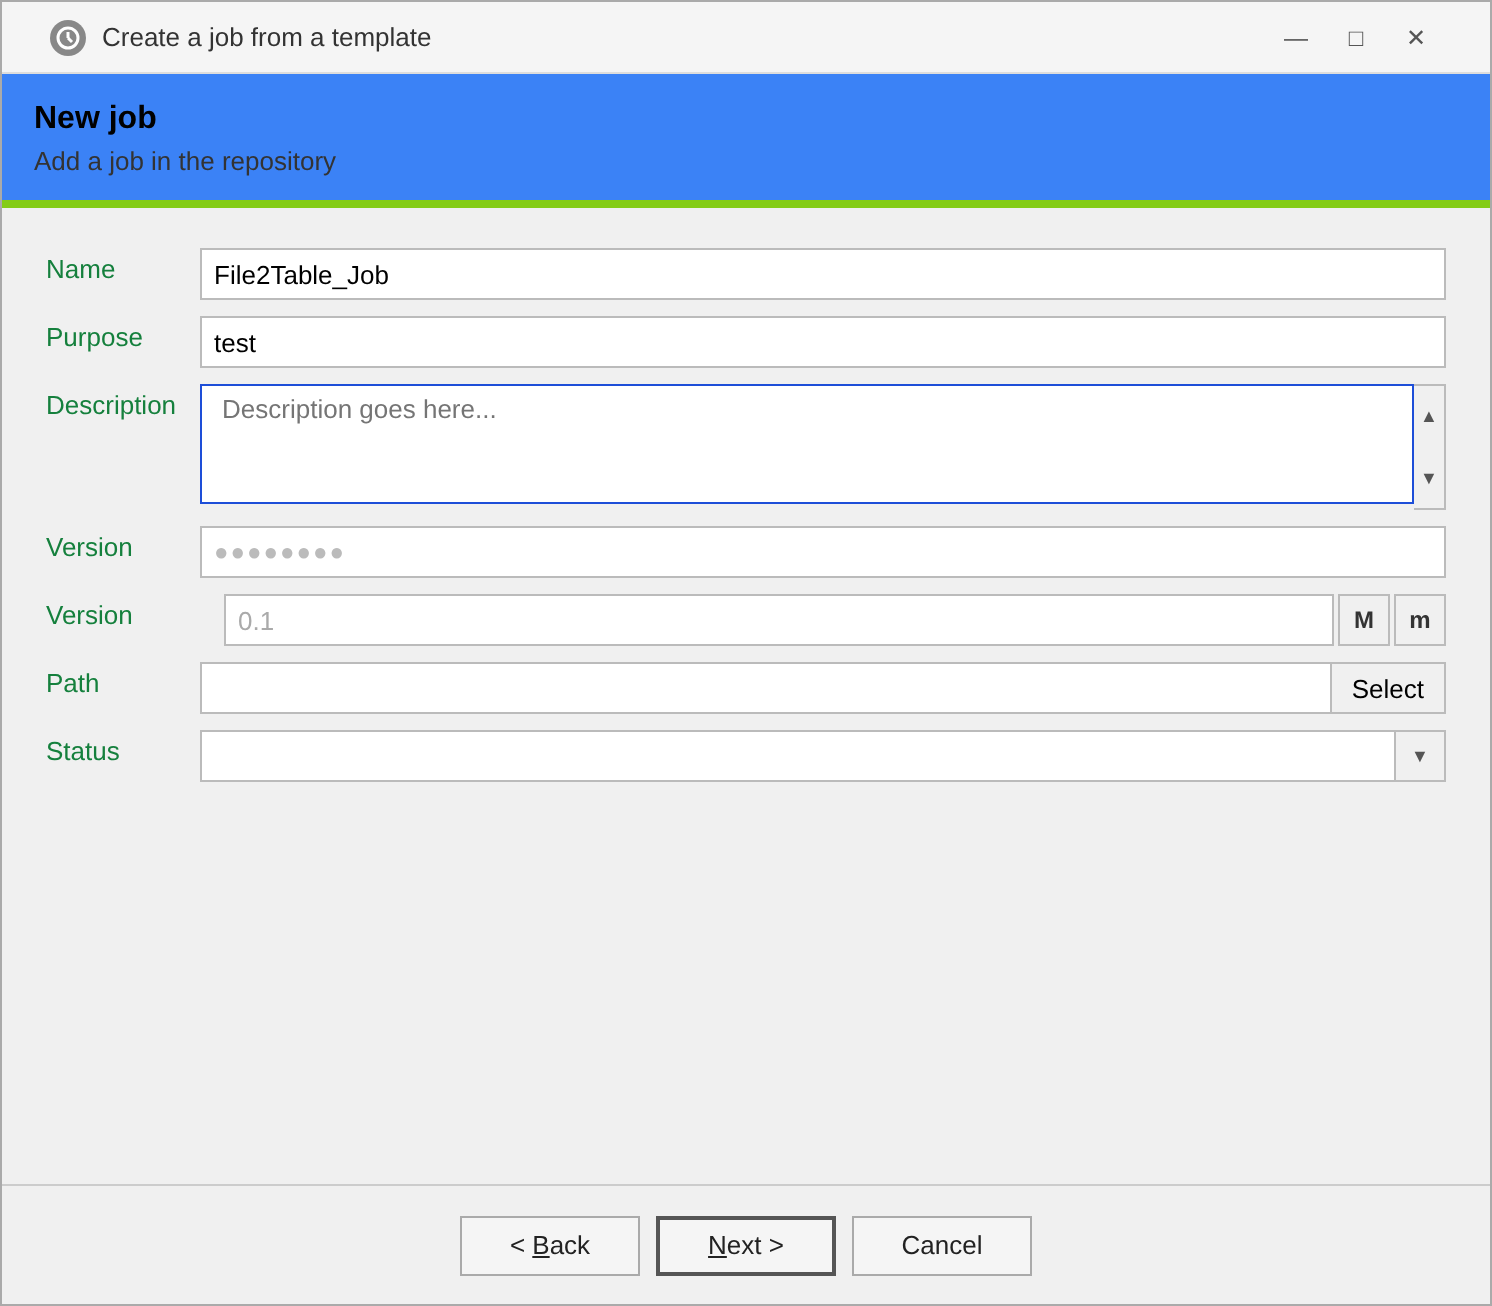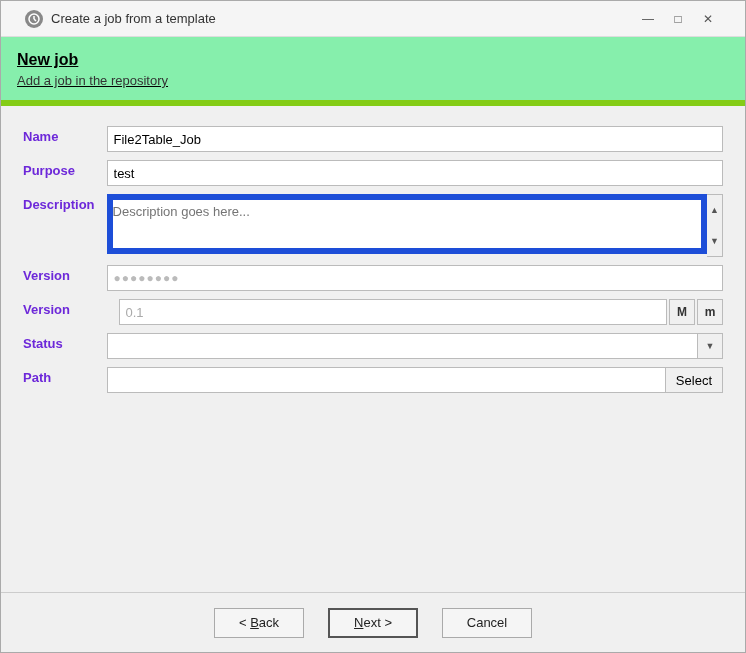--- a/index.html
+++ b/index.html
@@ -67,24 +67,23 @@
       color: #555;
     }
 
     .content {
       flex: 1;
       display: flex;
       flex-direction: column;
       overflow: hidden;
     }
     .header-section {
-      background: #86efac;
+      background: #3b82f6;
       padding: 14px 16px 12px 16px;
-      border-bottom: 6px solid #84cc16;
-      text-decoration: underline;
+      border-bottom: 4px solid #84cc16;
     }
     .header-title {
       font-size: 16px;
       font-weight: bold;
       color: #000;
       margin-bottom: 4px;
     }
     .header-subtitle {
       font-size: 13px;
       color: #333;
@@ -99,22 +98,22 @@
     .form-table {
       width: 100%;
       border-collapse: collapse;
     }
     .form-table tr td {
       padding: 4px 6px;
       vertical-align: top;
     }
     .form-table tr td:first-child {
       width: 90px;
-      font-weight: bold;
-      color: #6d28d9;
+      font-weight: normal;
+      color: #15803d;
       padding-top: 7px;
       white-space: nowrap;
     }
     .form-table tr td:last-child {
       width: 100%;
     }
     .form-input {
       width: 100%;
       padding: 4px 6px;
       border: 1px solid #bbb;
@@ -123,22 +122,22 @@
       height: 26px;
       outline: none;
     }
     .description-wrapper {
       position: relative;
       width: 100%;
     }
     .description-textarea {
       width: 100%;
       height: 60px;
-      padding: 4px 0;
-      border: 6px solid #1d4ed8;
+      padding: 4px 10px;
+      border: 1px solid #1d4ed8;
       background: white;
       font-size: 13px;
       resize: none;
       outline: none;
       font-family: inherit;
     }
     .scrollbar-buttons {
       position: absolute;
       right: 0;
       top: 0;
@@ -259,21 +258,21 @@
       cursor: pointer;
       white-space: nowrap;
     }
 
     .footer {
       background: #f0f0f0;
       border-top: 1px solid #ccc;
       padding: 12px 16px;
       display: flex;
       justify-content: center;
-      gap: 24px;
+      gap: 8px;
       height: 60px;
       align-items: center;
     }
     .footer-btn {
       min-width: 90px;
       height: 30px;
       padding: 0 14px;
       border: 1px solid #aaa;
       background: #f5f5f5;
       font-size: 13px;
@@ -374,40 +373,40 @@
             <td>
               <div class="version-wrapper">
                 <input class="version-input" type="text" value="0.1" style="">
                 <button class="version-btn">M</button>
                 <button class="version-btn">m</button>
               </div>
             </td>
           </tr>
 
           <tr>
+            <td>Path</td>
+            <td>
+              <div class="path-wrapper">
+                <input class="path-input" type="text" value="" style="">
+                <button class="select-btn">Select</button>
+              </div>
+            </td>
+          </tr>
+
+          <tr>
             <td>Status</td>
             <td>
               <div class="status-wrapper">
                 <select class="status-select">
                   <option value=""></option>
                   <option value="Active">Active</option>
                   <option value="Inactive">Inactive</option>
                   <option value="Draft">Draft</option>
                 </select>
                 <div class="status-arrow">▼</div>
-              </div>
-            </td>
-          </tr>
-
-          <tr>
-            <td>Path</td>
-            <td>
-              <div class="path-wrapper">
-                <input class="path-input" type="text" value="" style="">
-                <button class="select-btn">Select</button>
               </div>
             </td>
           </tr>
         </tbody>
       </table>
     </div>
   </div>
 
   <div class="footer">
     <button class="footer-btn">

